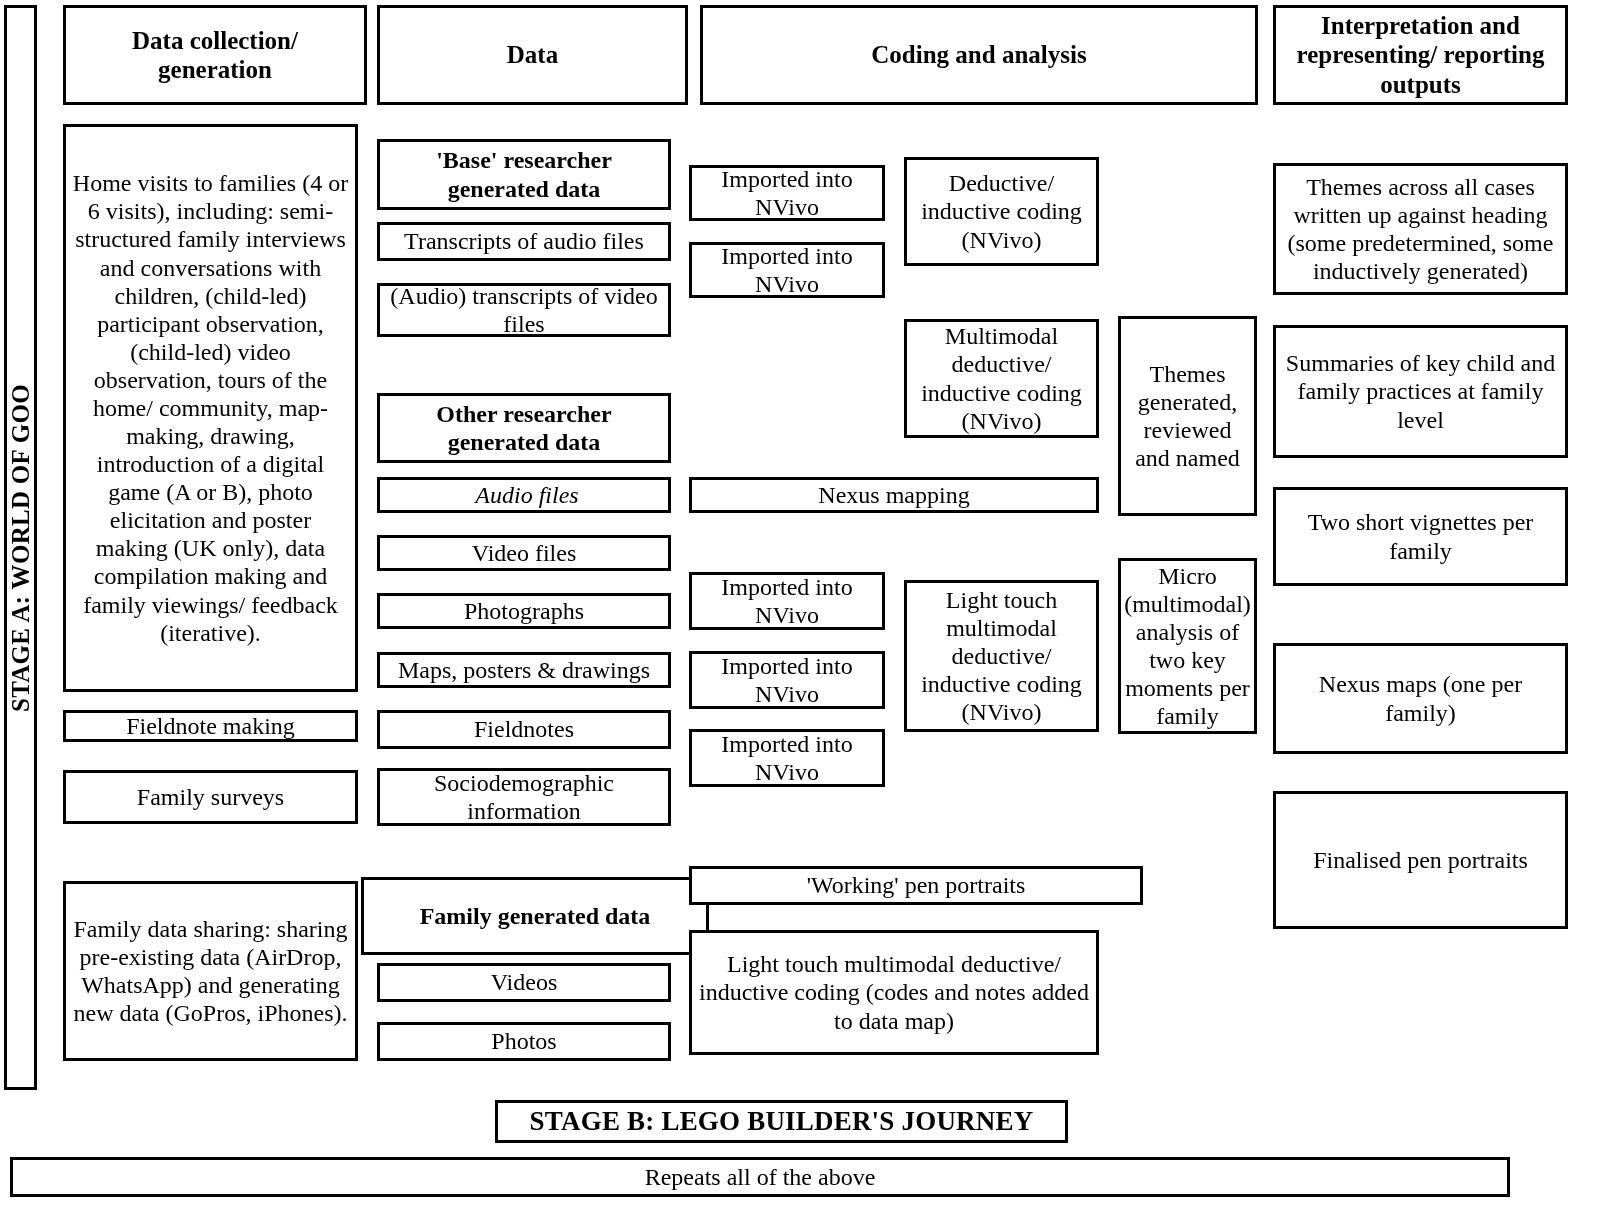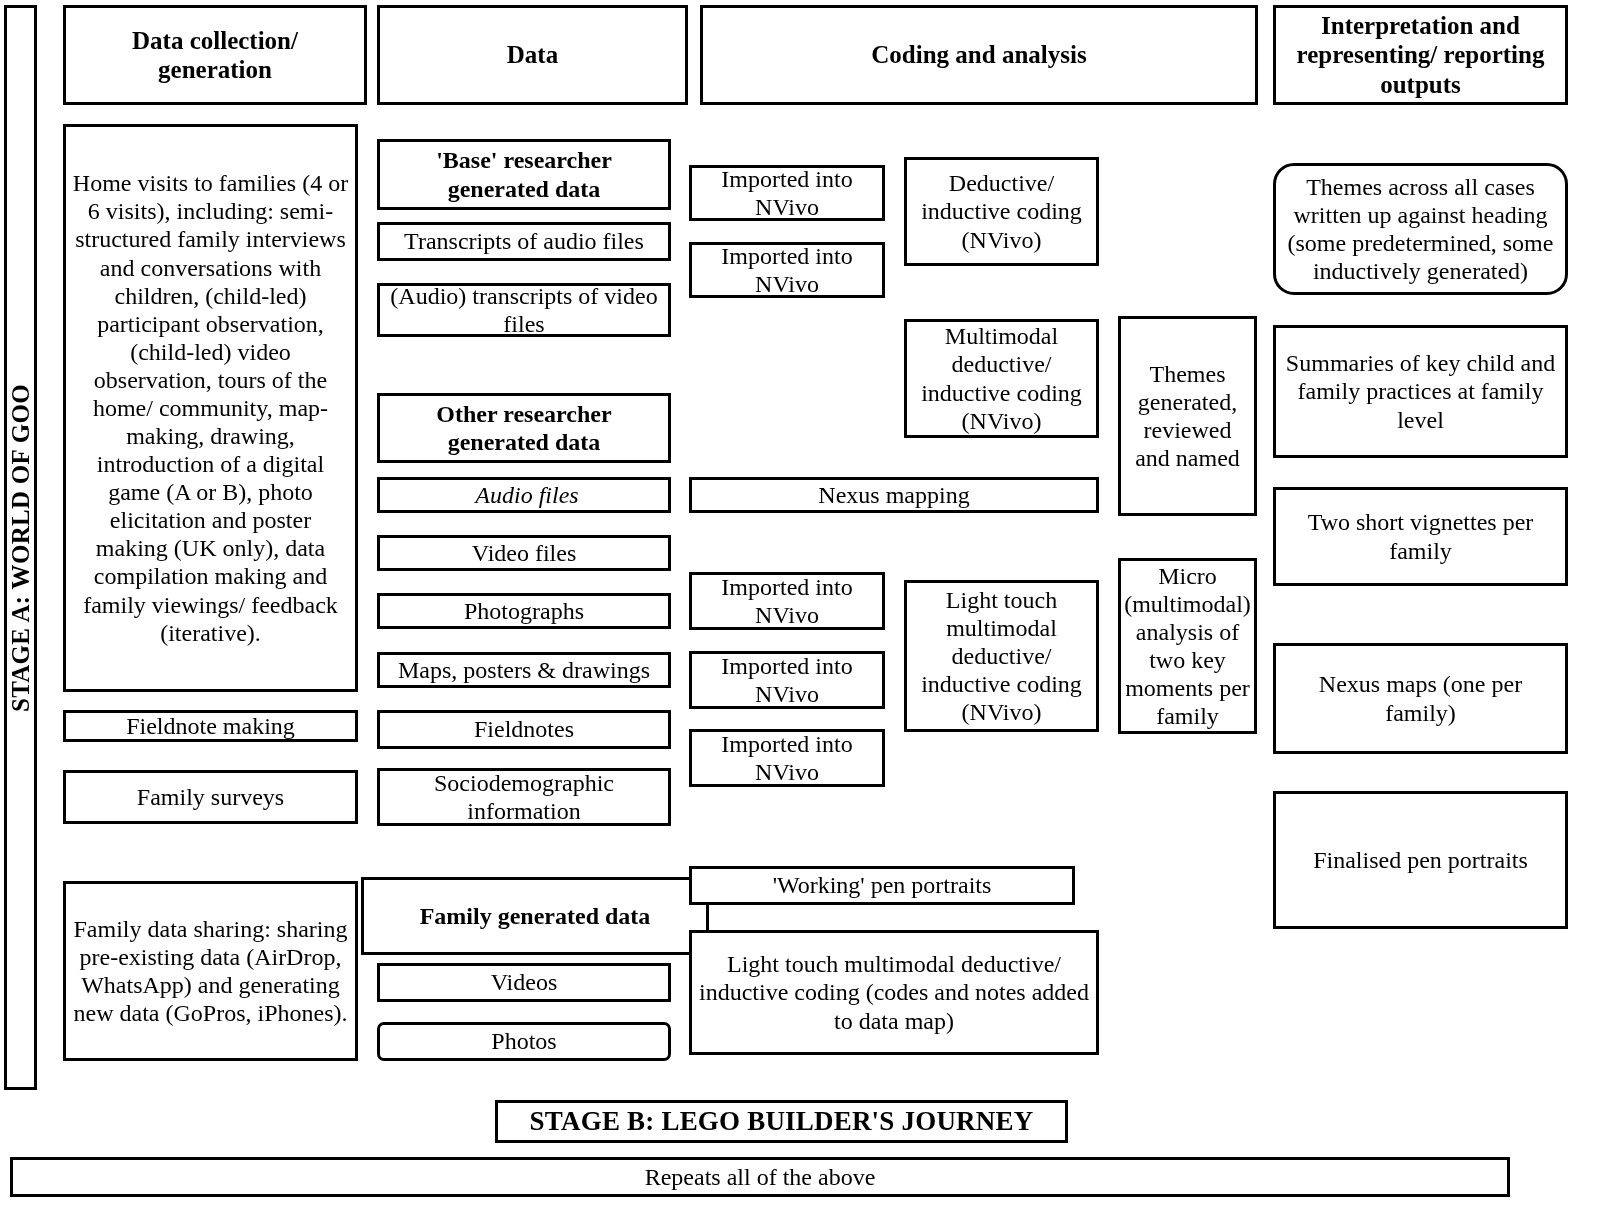--- a/index.html
+++ b/index.html
@@ -150,21 +150,21 @@
   </div>
 
   <div class="box sub-hdr" style="left:361px; top:866px; width:348px; height:78px;">
     <span>Family generated data</span>
   </div>
 
   <div class="box body-txt" style="left:377px; top:963px; width:294px; height:39px;">
     <span>Videos</span>
   </div>
 
-  <div class="box body-txt" style="left:377px; top:1022px; width:294px; height:39px;border-radius:7px;">
+  <div class="box body-txt" style="left:377px; top:1022px; width:294px; height:39px;">
     <span>Photos</span>
   </div>
 
   <div class="box body-txt" style="left:689px; top:165px; width:196px; height:56px;">
     <span>Imported into NVivo</span>
   </div>
 
   <div class="box body-txt" style="left:689px; top:242px; width:196px; height:56px;">
     <span>Imported into NVivo</span>
   </div>
@@ -198,29 +198,29 @@
   </div>
 
   <div class="box body-txt" style="left:904px; top:580px; width:195px; height:152px;">
     <span>Light touch multimodal deductive/ inductive coding (NVivo)</span>
   </div>
 
   <div class="box body-txt" style="left:1118px; top:558px; width:139px; height:176px;">
     <span>Micro (multimodal) analysis of two key moments per family</span>
   </div>
 
-  <div class="box body-txt" style="left:689px; top:866px; width:386px; height:39px;text-align:center;">
+  <div class="box body-txt" style="left:689px; top:866px; width:454px; height:39px;text-align:center;">
     <span>'Working' pen portraits</span>
   </div>
 
   <div class="box body-txt" style="left:689px; top:930px; width:410px; height:125px;">
     <span>Light touch multimodal deductive/ inductive coding (codes and notes added to data map)</span>
   </div>
 
-  <div class="box body-txt" style="left:1273px; top:163px; width:295px; height:132px;border-radius:21px;">
+  <div class="box body-txt" style="left:1273px; top:163px; width:295px; height:132px;">
     <span>Themes across all cases written up against heading (some predetermined, some inductively generated)</span>
   </div>
 
   <div class="box body-txt" style="left:1273px; top:325px; width:295px; height:133px;">
     <span>Summaries of key child and family practices at family level</span>
   </div>
 
   <div class="box body-txt" style="left:1273px; top:487px; width:295px; height:99px;">
     <span>Two short vignettes per family</span>
   </div>

